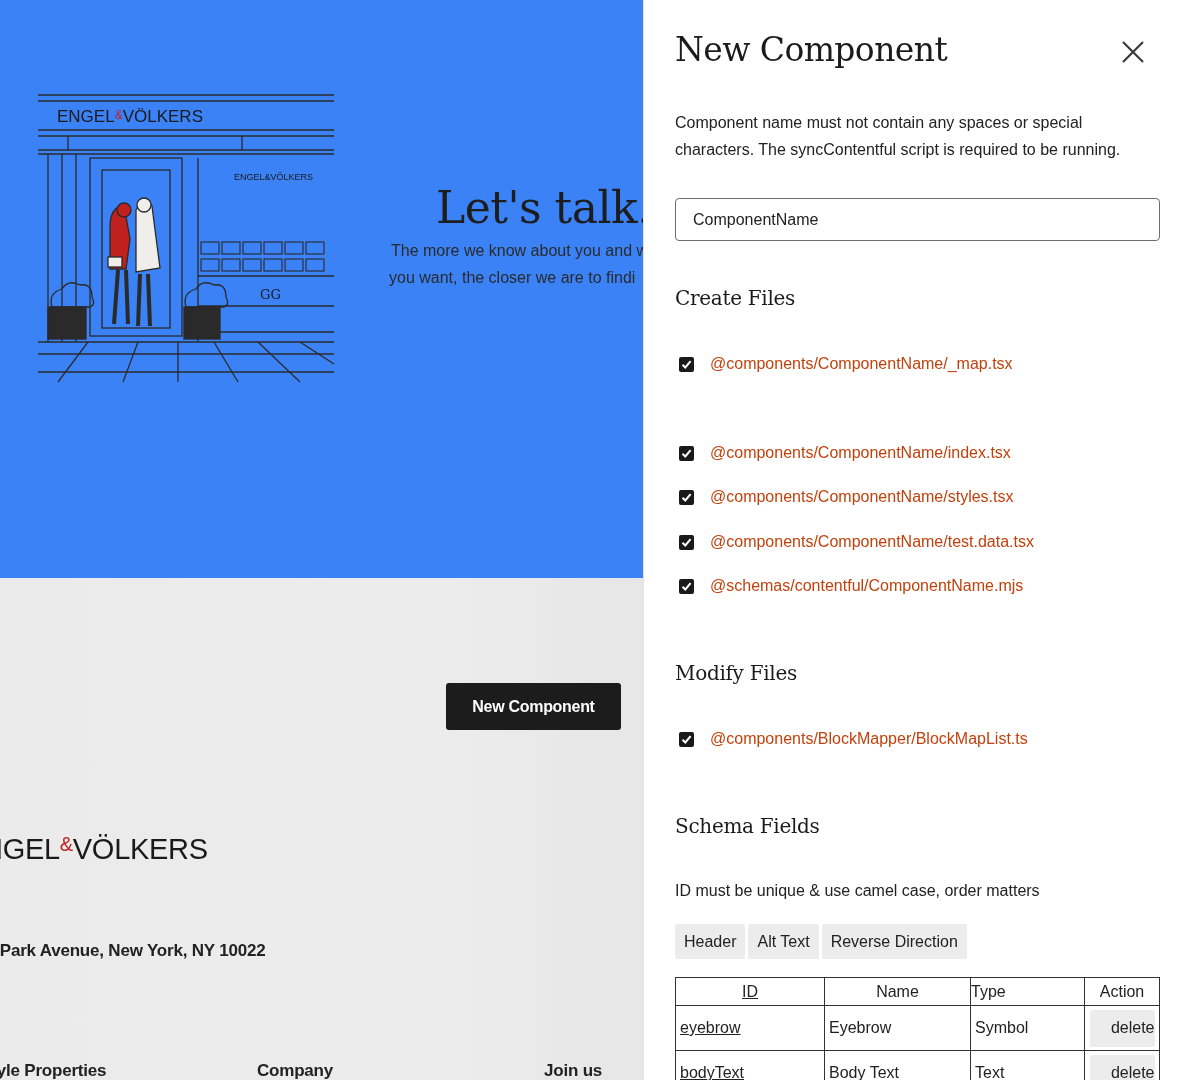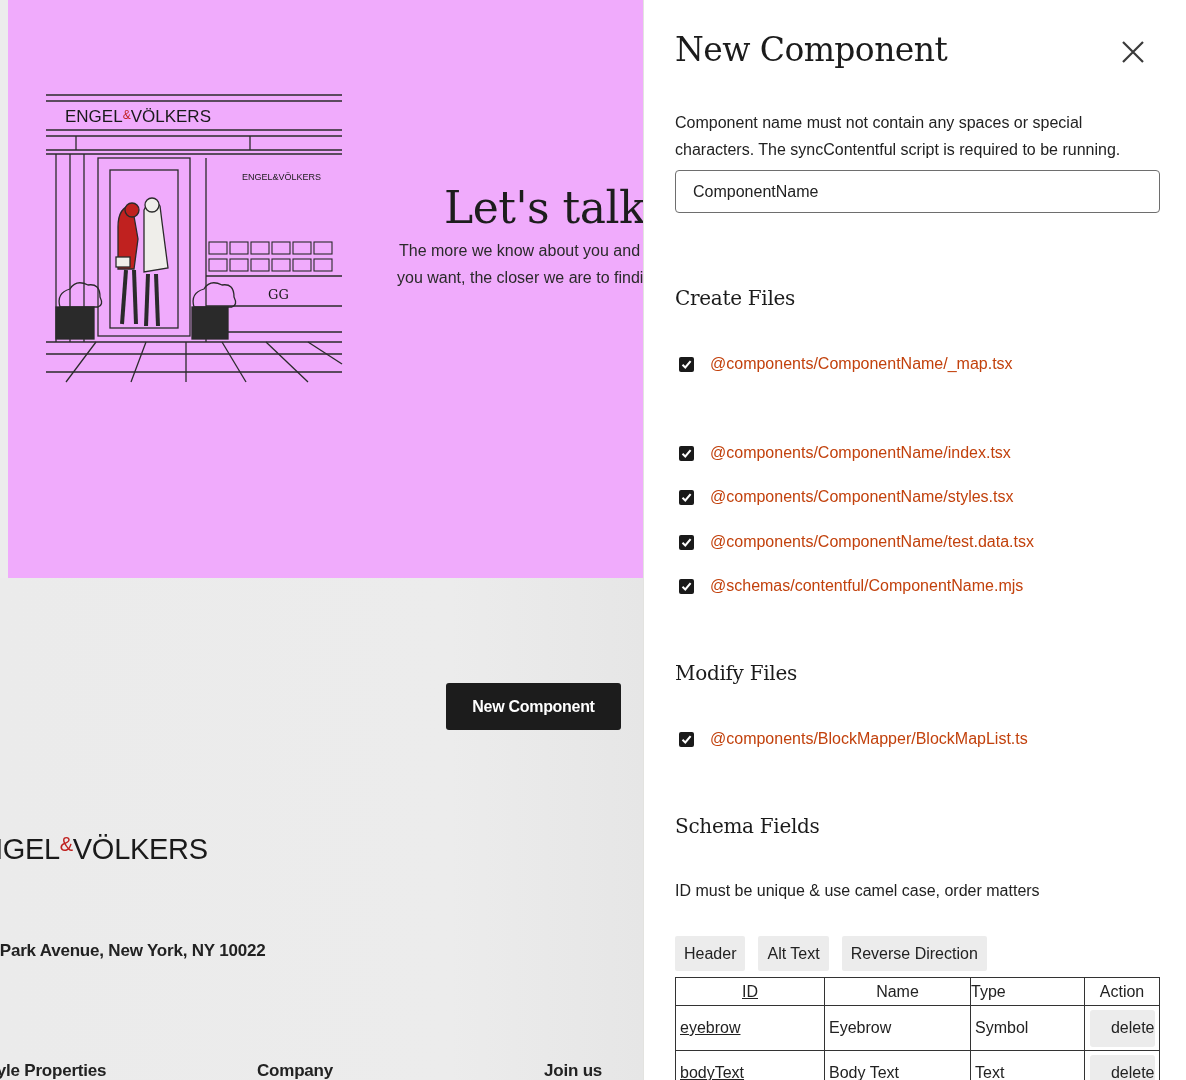--- a/index.html
+++ b/index.html
@@ -1,50 +1,50 @@
 <!DOCTYPE html>
 <html><head>
 <meta charset="utf-8">
 <style>
   * { box-sizing: border-box; margin: 0; padding: 0; }
   html, body { width: 1186px; height: 1080px; overflow: hidden; }
   body { position: relative; font-family: "Liberation Sans", sans-serif; color: #1a1a1a; background: #ececec; }
 
   
   .bg-page { position: absolute; left: 0; top: 0; width: 643px; height: 1080px; overflow: hidden; }
-  .hero { position: absolute; left: 8px; top: 0; width: 643px; height: 578px; background: #f0abfc; padding-left: 32px; }
+  .hero { position: absolute; left: 0; top: 0; width: 643px; height: 578px; background: #3b82f6; padding-left: 32px; }
   .lower { position: absolute; left: 0; top: 578px; width: 643px; height: 502px; background: linear-gradient(90deg, #ebebeb 0%, #ececec 70%, #e6e6e6 100%); }
 
   .illustration { position: absolute; left: 38px; top: 92px; width: 298px; height: 292px; }
   .hero-title { position: absolute; left: 436px; top: 182px; font-family: "DejaVu Serif", serif; font-size: 44px; font-weight: 400; letter-spacing: -0.5px; color: #1d1d1d; white-space: nowrap; }
   .hero-text { position: absolute; left: 389px; top: 237px; width: 300px; font-family: "Liberation Sans", sans-serif; font-size: 16px; line-height: 27px; color: #2a2a2a; white-space: nowrap; }
   .hero-text .l1 { display: block; padding-left: 2px; }
 
   .cta-btn { position: absolute; left: 446px; top: 683px; width: 175px; height: 47px; background: #1c1c1c; color: #fff; border-radius: 3px; border: none; font-family: "Liberation Sans", sans-serif; font-weight: 700; font-size: 16px; letter-spacing: -0.3px; cursor: pointer; }
 
   .footer-logo { position: absolute; left: -18px; top: 833px; font-family: "Liberation Sans", sans-serif; font-size: 29px; letter-spacing: -0.3px; color: #1a1a1a; white-space: nowrap; }
   .footer-logo .amp { color: #c0211f; font-size: 20px; vertical-align: 8px; }
   .footer-address { position: absolute; left: -14px; top: 941px; font-size: 17px; font-weight: 700; color: #222; white-space: nowrap; letter-spacing: -0.2px; }
   .footer-col { position: absolute; top: 1061px; font-size: 17px; font-weight: 700; color: #222; white-space: nowrap; letter-spacing: -0.2px; }
 
   
   .panel { position: absolute; left: 643px; top: 0; width: 543px; height: 1080px; background: #fff; border-left: 1px solid #e3e3e0; overflow: hidden; }
   .panel-title { position: absolute; left: 31px; top: 30px; font-family: "DejaVu Serif", serif; font-size: 33px; font-weight: 400; letter-spacing: -0.6px; color: #1b1b1b; white-space: nowrap; }
   .close-btn { position: absolute; left: 473px; top: 36px; width: 32px; height: 32px; background: none; border: none; cursor: pointer; }
   .desc { position: absolute; left: 31px; top: 109px; width: 490px; font-size: 16px; line-height: 27px; color: #222; }
-  .name-input { position: absolute; left: 31px; top: 170px; width: 485px; height: 43px; border: 1px solid #6e6e6e; border-radius: 4px; padding: 13px 17px; font-family: "Liberation Sans", sans-serif; font-size: 16px; color: #222; background: #fff; outline: none; }
+  .name-input { position: absolute; left: 31px; top: 198px; width: 485px; height: 43px; border: 1px solid #6e6e6e; border-radius: 4px; padding: 13px 17px; font-family: "Liberation Sans", sans-serif; font-size: 16px; color: #222; background: #fff; outline: none; }
 
   .section-title { position: absolute; left: 31px; font-family: "DejaVu Serif", serif; font-size: 20px; font-weight: 400; letter-spacing: -0.3px; color: #1b1b1b; white-space: nowrap; }
 
   .check-row { position: absolute; left: 35px; display: flex; align-items: center; height: 24px; }
   .cbox { width: 15px; height: 15px; background: #1a1a1a; border-radius: 2px; display: flex; align-items: center; justify-content: center; flex-shrink: 0; cursor: pointer; }
   .check-label { margin-left: 16px; font-size: 16px; color: #c2410c; white-space: nowrap; }
 
   .hint { position: absolute; left: 31px; top: 882px; font-size: 16px; color: #222; white-space: nowrap; }
-  .chips { position: absolute; left: 31px; top: 924px; display: flex; gap: 13px; margin-top: 12px; }
+  .chips { position: absolute; left: 31px; top: 924px; display: flex; gap: 3px; }
   .chip { height: 35px; padding: 0 9px; background: #ececec; border: none; border-radius: 2px; font-family: "Liberation Sans", sans-serif; font-size: 16px; color: #222; cursor: pointer; }
 
   table.fields { position: absolute; left: 31px; top: 977px; width: 485px; border-collapse: collapse; font-size: 16px; color: #222; }
   table.fields th { height: 28px; font-weight: 400; border: 1px solid #333; text-align: center; }
   table.fields td { height: 45px; border: 1px solid #333; padding: 0 4px; }
   table.fields th.c-id, table.fields td.c-id { width: 149px; text-decoration: underline; }
   table.fields th.c-name, table.fields td.c-name { width: 146px; }
   table.fields th.c-type, table.fields td.c-type { width: 114px; }
   table.fields th.c-type { text-align: left; padding-right: 37px; }
   table.fields td.c-action { text-align: center; padding: 3px; }

